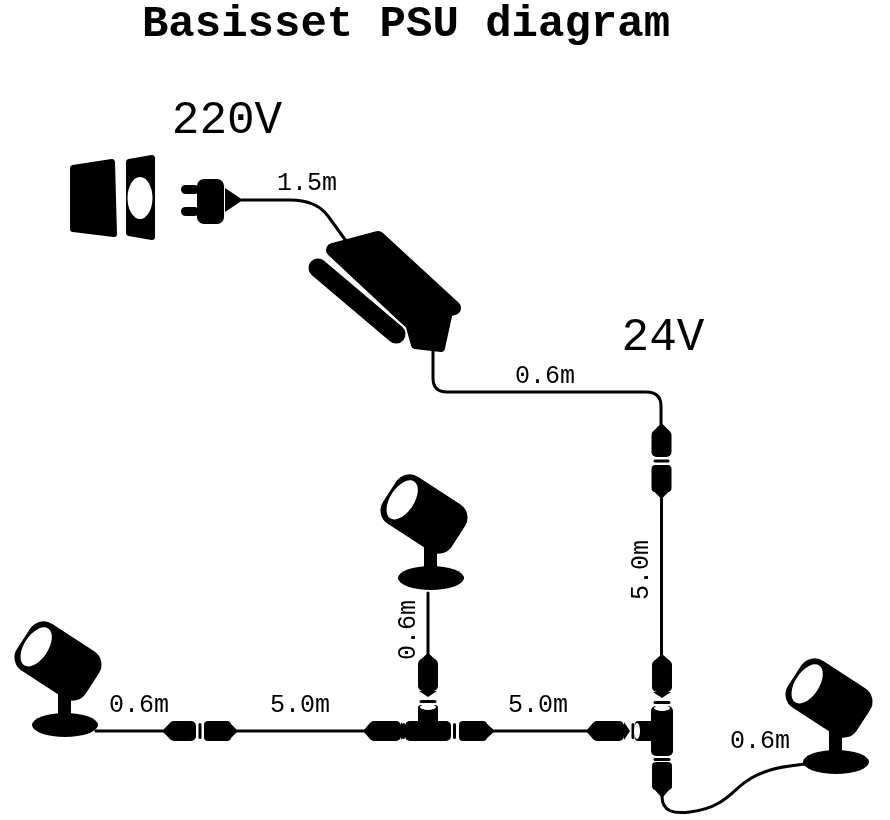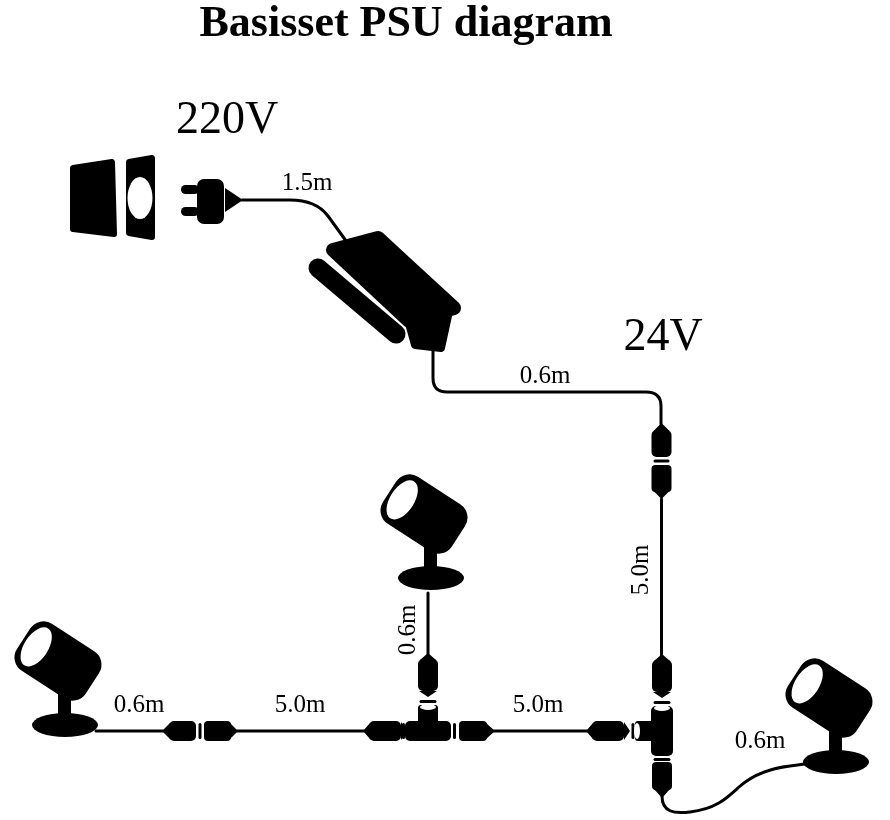--- a/index.html
+++ b/index.html
@@ -1,17 +1,17 @@
 <!DOCTYPE html>
 <html><head>
 <meta charset="utf-8">
 <style>
   html,body{margin:0;padding:0;background:#fff;}
   .stage{width:890px;height:820px;position:relative;background:#fff;overflow:hidden;
-         font-family:Liberation Serif, serif;}
+         font-family:Liberation Mono, monospace;}
   svg{display:block;}
   text{fill:#000;}
   .title-t{font-size:44px;font-weight:bold;}
   .volt-t{font-size:46px;font-weight:400;}
   .len-t{font-size:25px;font-weight:400;}
   .ink{fill:#000;}
   .ink-stroke{stroke:#000;fill:none;stroke-width:3;stroke-linecap:round;}
 </style>
 </head>
 <body>

